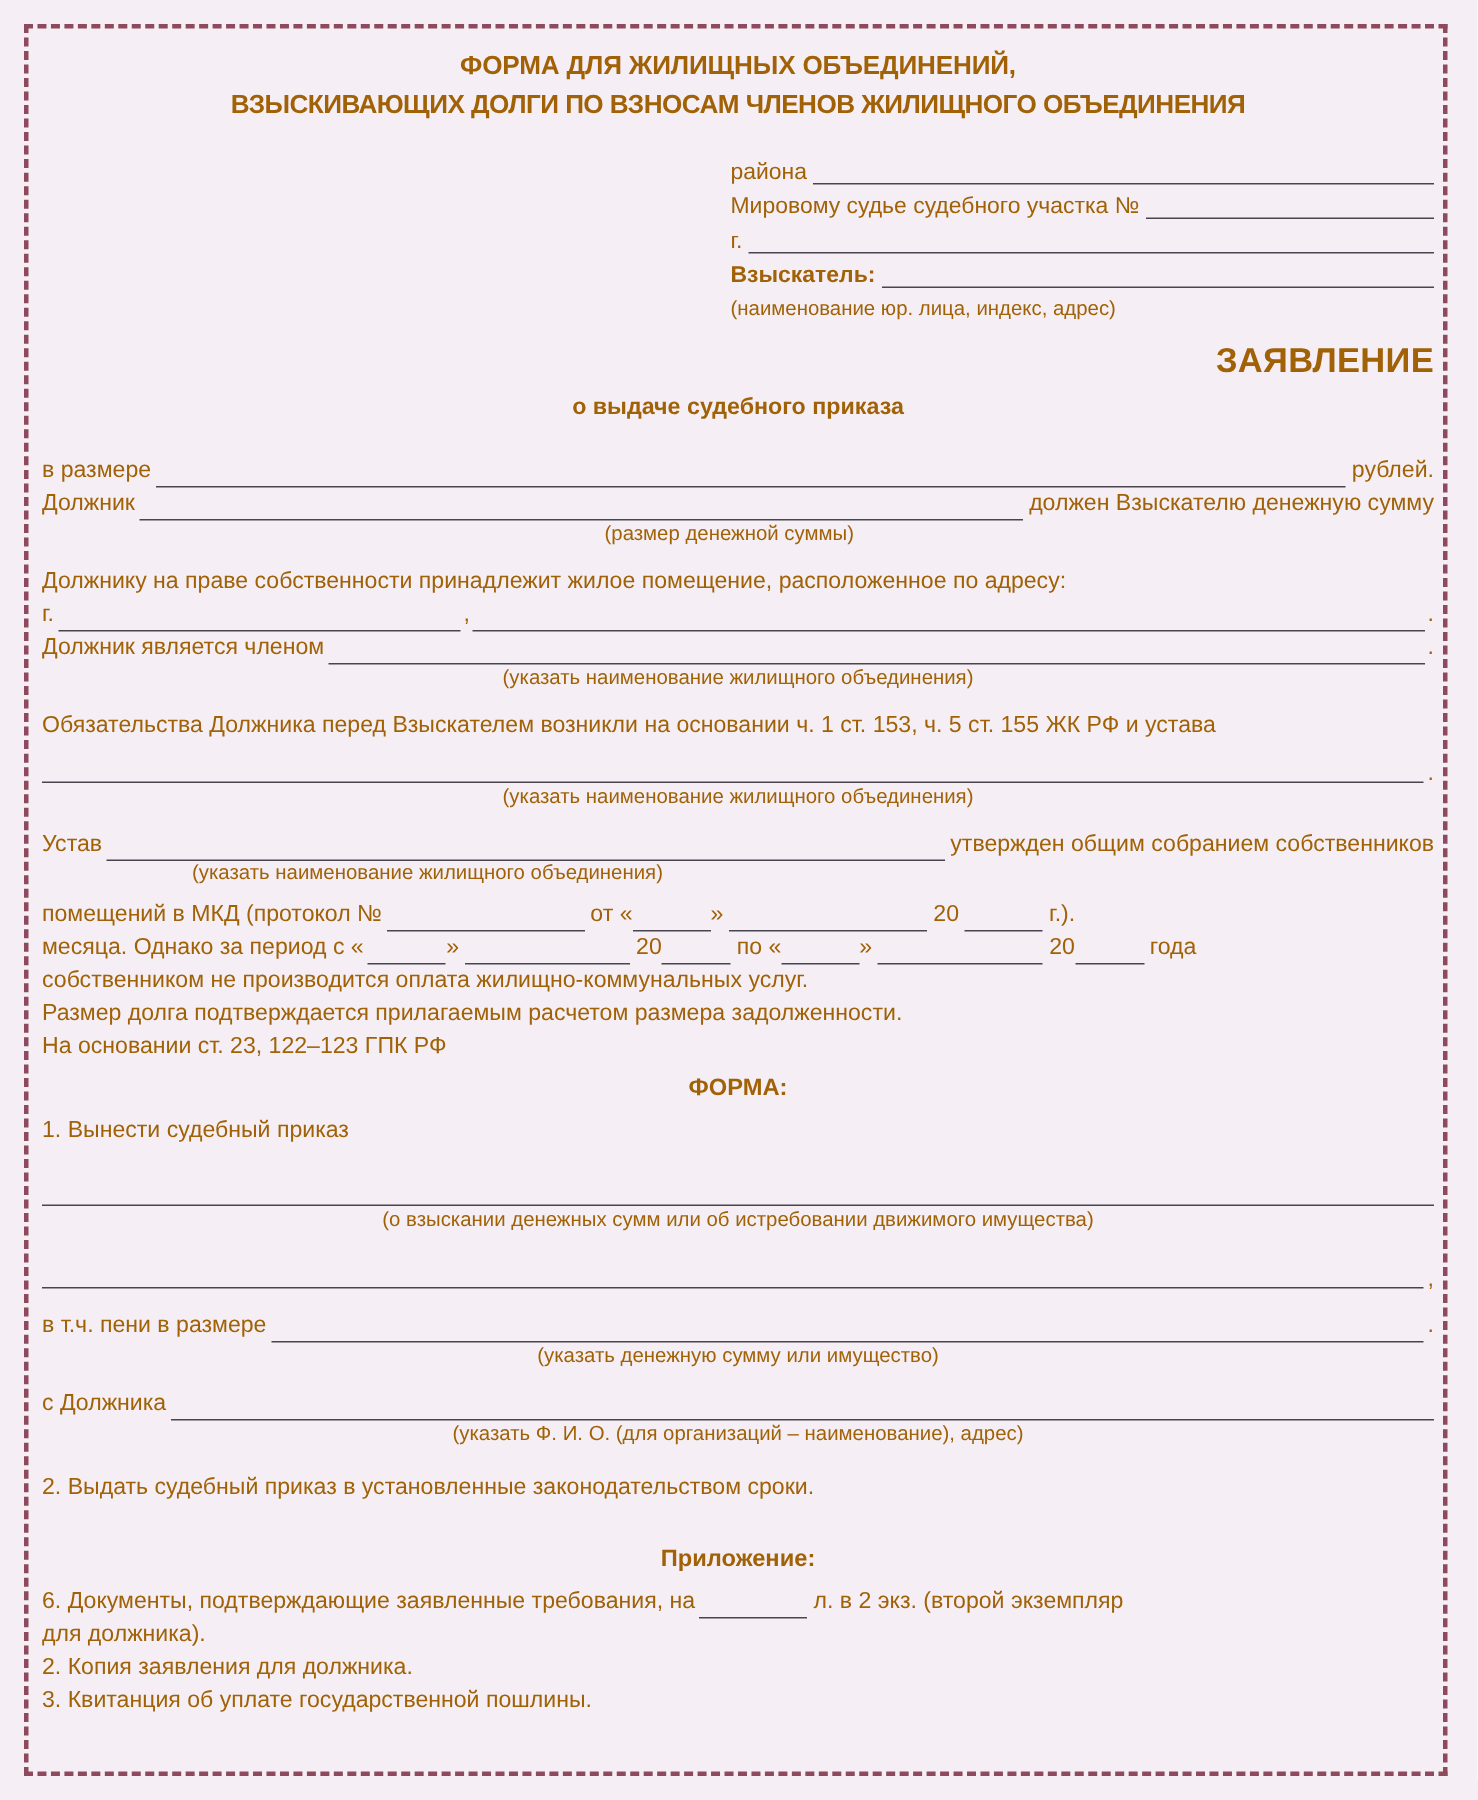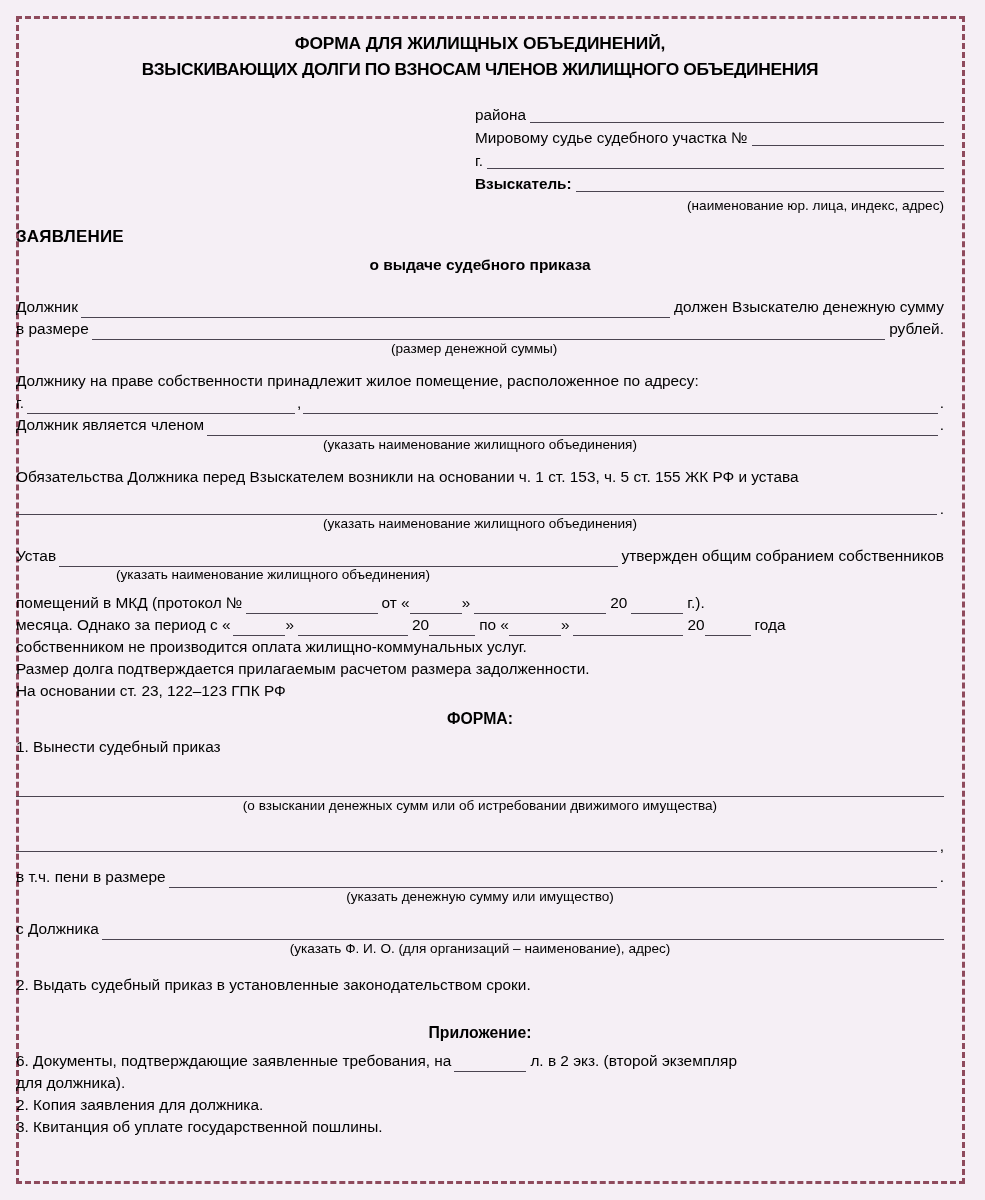--- a/index.html
+++ b/index.html
@@ -24,26 +24,26 @@
     left: 16px;
     top: 16px;
     width: 949px;
     height: 1168px;
     border: 3px dashed #8e4a5c;
     box-sizing: border-box;
     pointer-events: none;
   }
   #content {
     position: absolute;
-    left: 16px;
+    left: 28px;
     top: 0;
     width: 928px;
     height: 1200px;
     box-sizing: border-box;
-    color: #000000;
+    color: #a16207;
   }
 
   
   .title-block {
     padding-top: 30px;
     text-align: center;
     font-weight: bold;
     font-size: 17.4px;
     line-height: 26px;
     letter-spacing: -0.1px;
@@ -74,27 +74,27 @@
     margin-left: 4px;
     height: 14px;
   }
   .caption {
     text-align: center;
     font-size: 13.6px;
     line-height: 15px;
     margin-top: 1px;
     margin-bottom: 4px;
   }
-  .caption.r { text-align: right; }
+  .caption.r { text-align: left; }
 
   
   .headline {
-    text-align: left;
+    text-align: right;
     font-weight: bold;
-    font-size: 17px;
+    font-size: 23px;
     margin-top: 14px;
     letter-spacing: 0.2px;
   }
   .subheadline {
     text-align: center;
     font-weight: bold;
     font-size: 15.5px;
     margin-top: 9px;
   }
 
@@ -202,29 +202,29 @@
 
 
     </div>
 
     <div class="headline">ЗАЯВЛЕНИЕ</div>
     <div class="subheadline">о выдаче судебного приказа</div>
 
     <div class="body">
 
       <div class="row">
+        <span class="t pre">в размере</span>
+        <span class="seg"></span>
+        <span class="t post">рублей.</span>
+      </div>
+
+      <div class="row">
         <span class="t pre">Должник</span>
         <span class="seg"></span>
         <span class="t post">должен Взыскателю денежную сумму</span>
-      </div>
-
-      <div class="row">
-        <span class="t pre">в размере</span>
-        <span class="seg"></span>
-        <span class="t post">рублей.</span>
       </div>
       <div class="caption" style="text-align:left; margin-left:375px;">(размер денежной суммы)</div>
 
       <div class="gap-10"></div>
 
       <div class="para">Должнику на праве собственности принадлежит жилое помещение, расположенное по адресу:</div>
 
       <div class="row">
         <span class="t pre">г.</span>
         <span class="seg w-city"></span>

